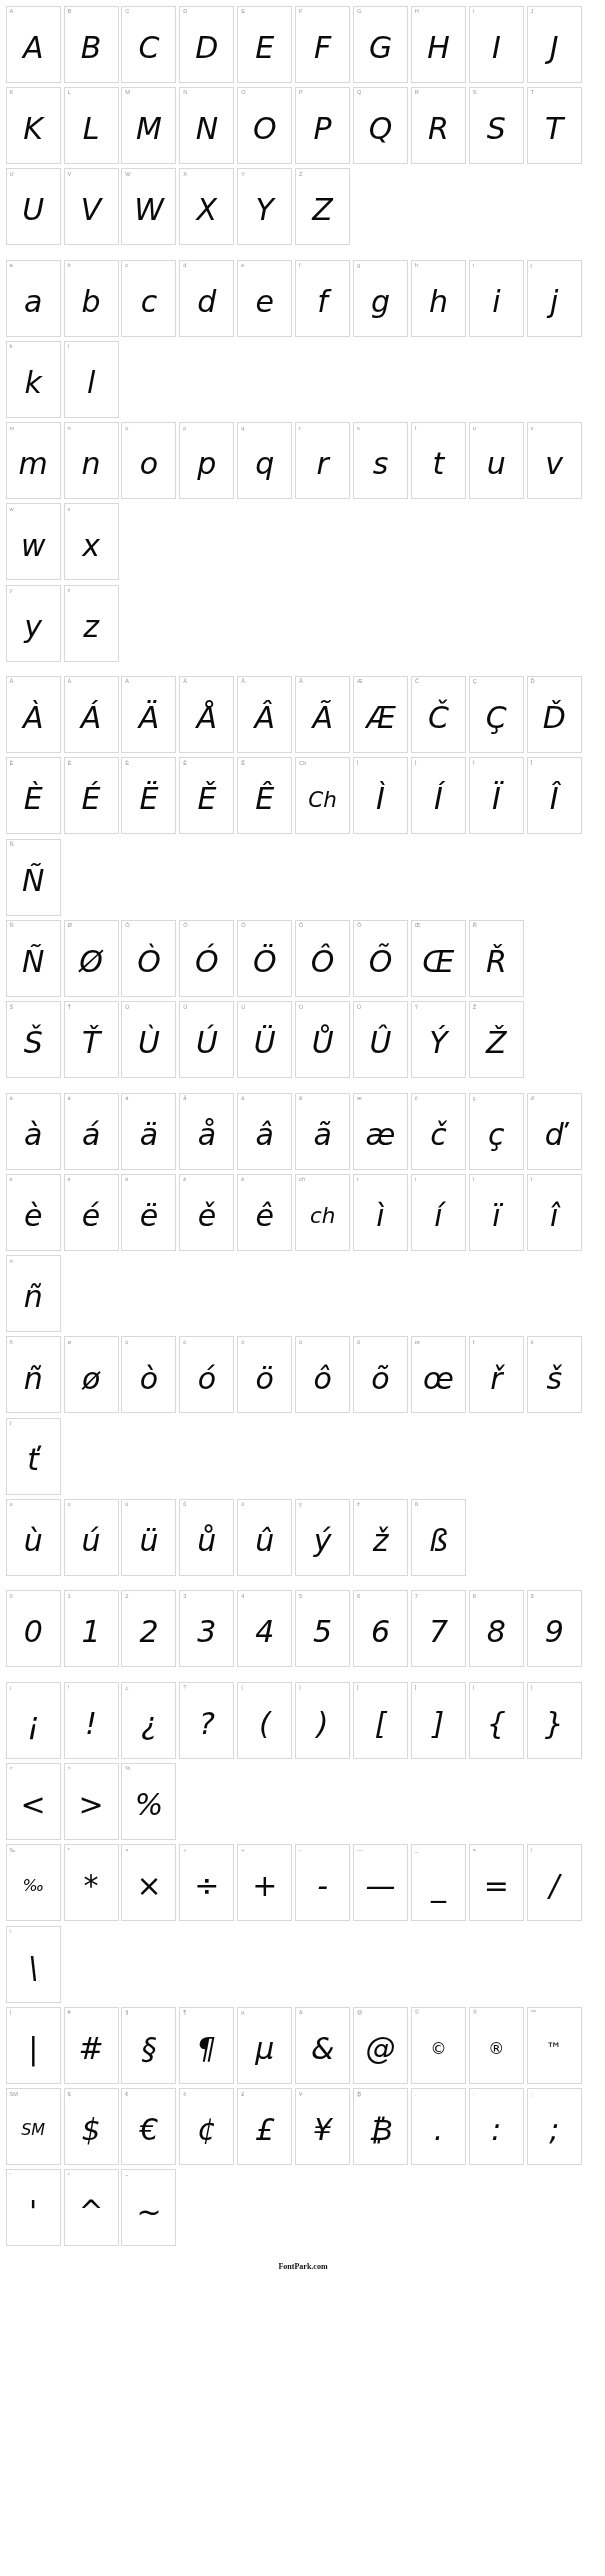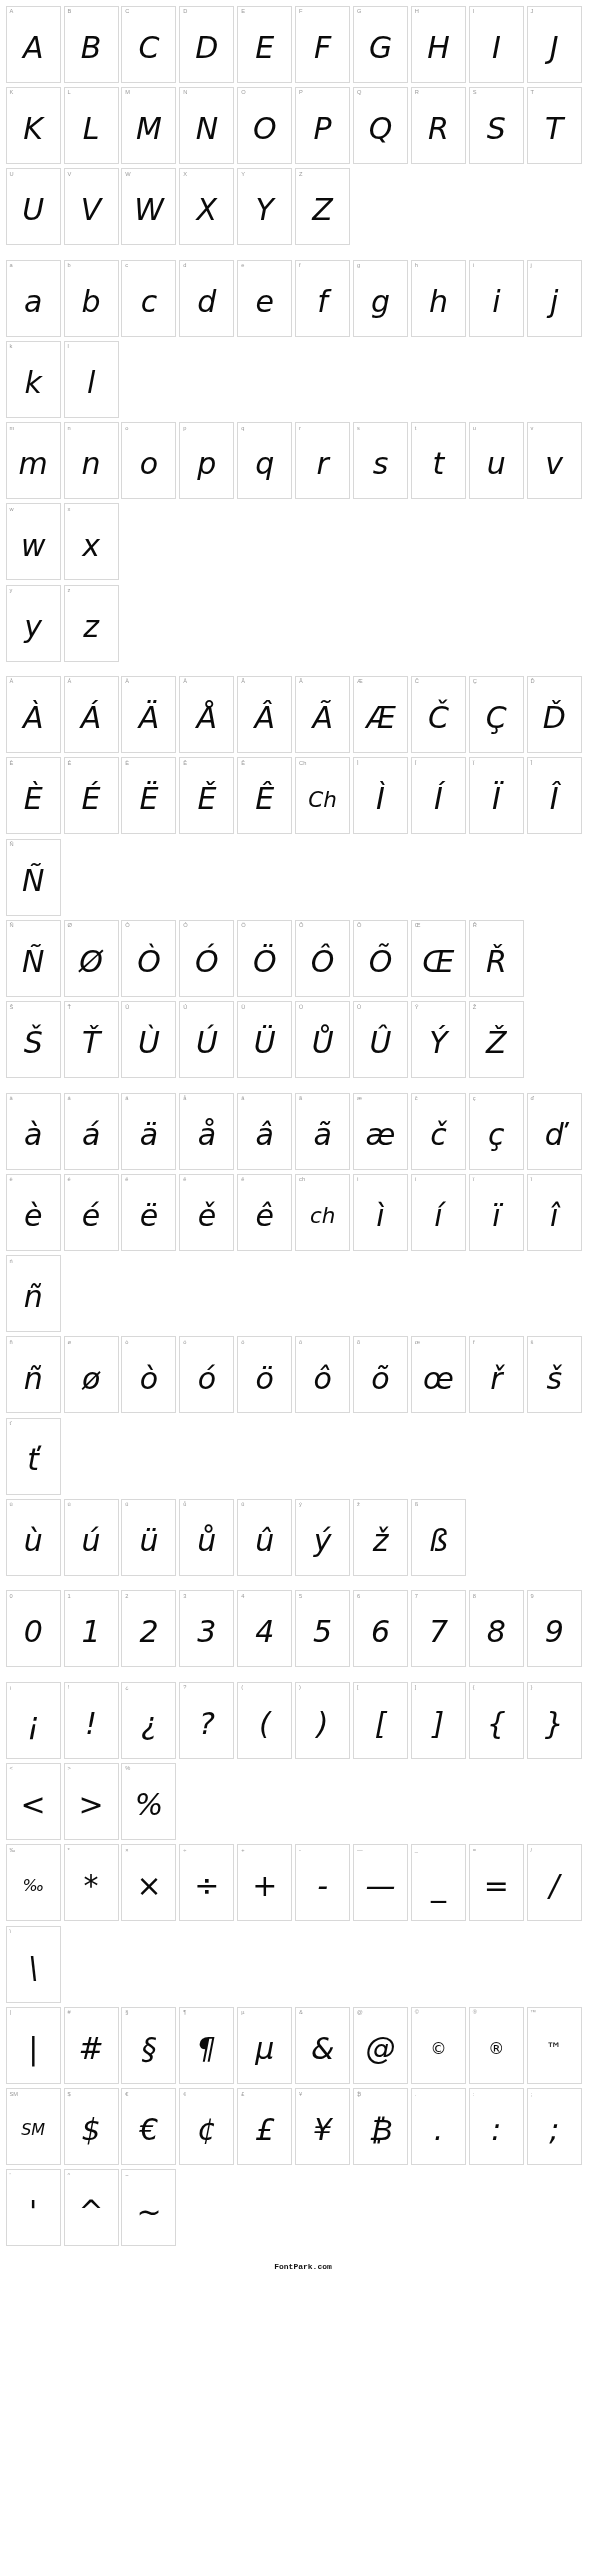--- a/index.html
+++ b/index.html
@@ -78,21 +78,21 @@
   .cell.tiny .glyph {
     font-size: 16px;
   }
   .footer {
     width: 100%;
     text-align: center;
     font-size: 8px;
     color: #111;
     font-weight: bold;
     padding: 11.5px 0 7.2px 0;
-    font-family: Liberation Mono, monospace;
+    font-family: Liberation Serif, serif;
   }
 </style>
 </head>
 <body>
 
 <div class="page">
   <div id="groups-root">
       <div class="group">
         <div class="cell script">
           <div class="tag">A</div>

